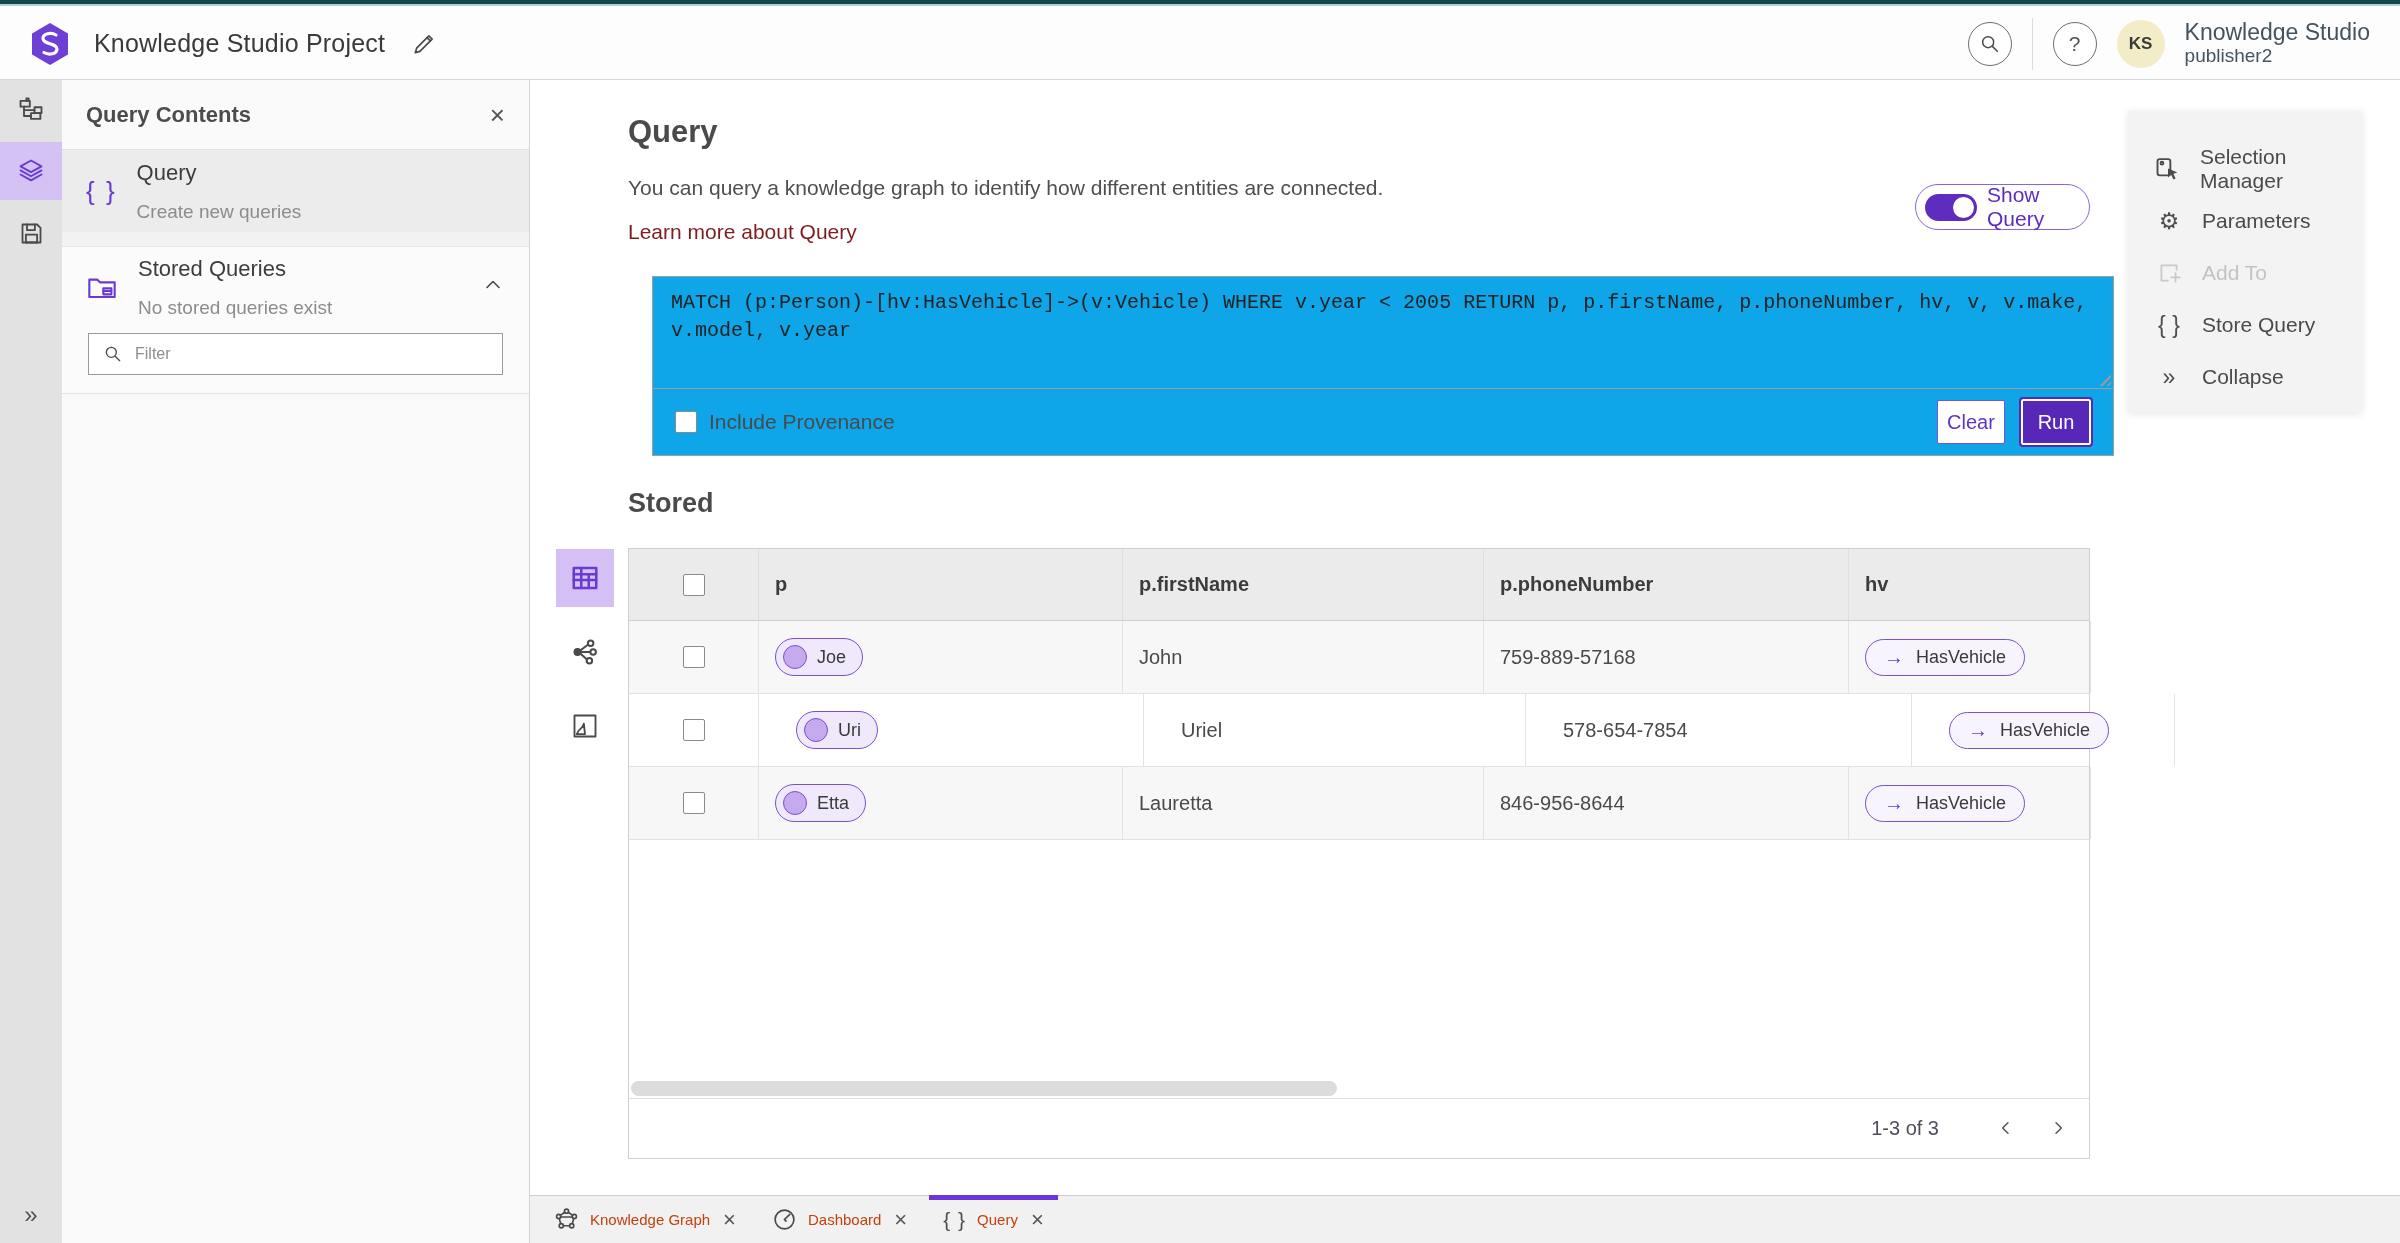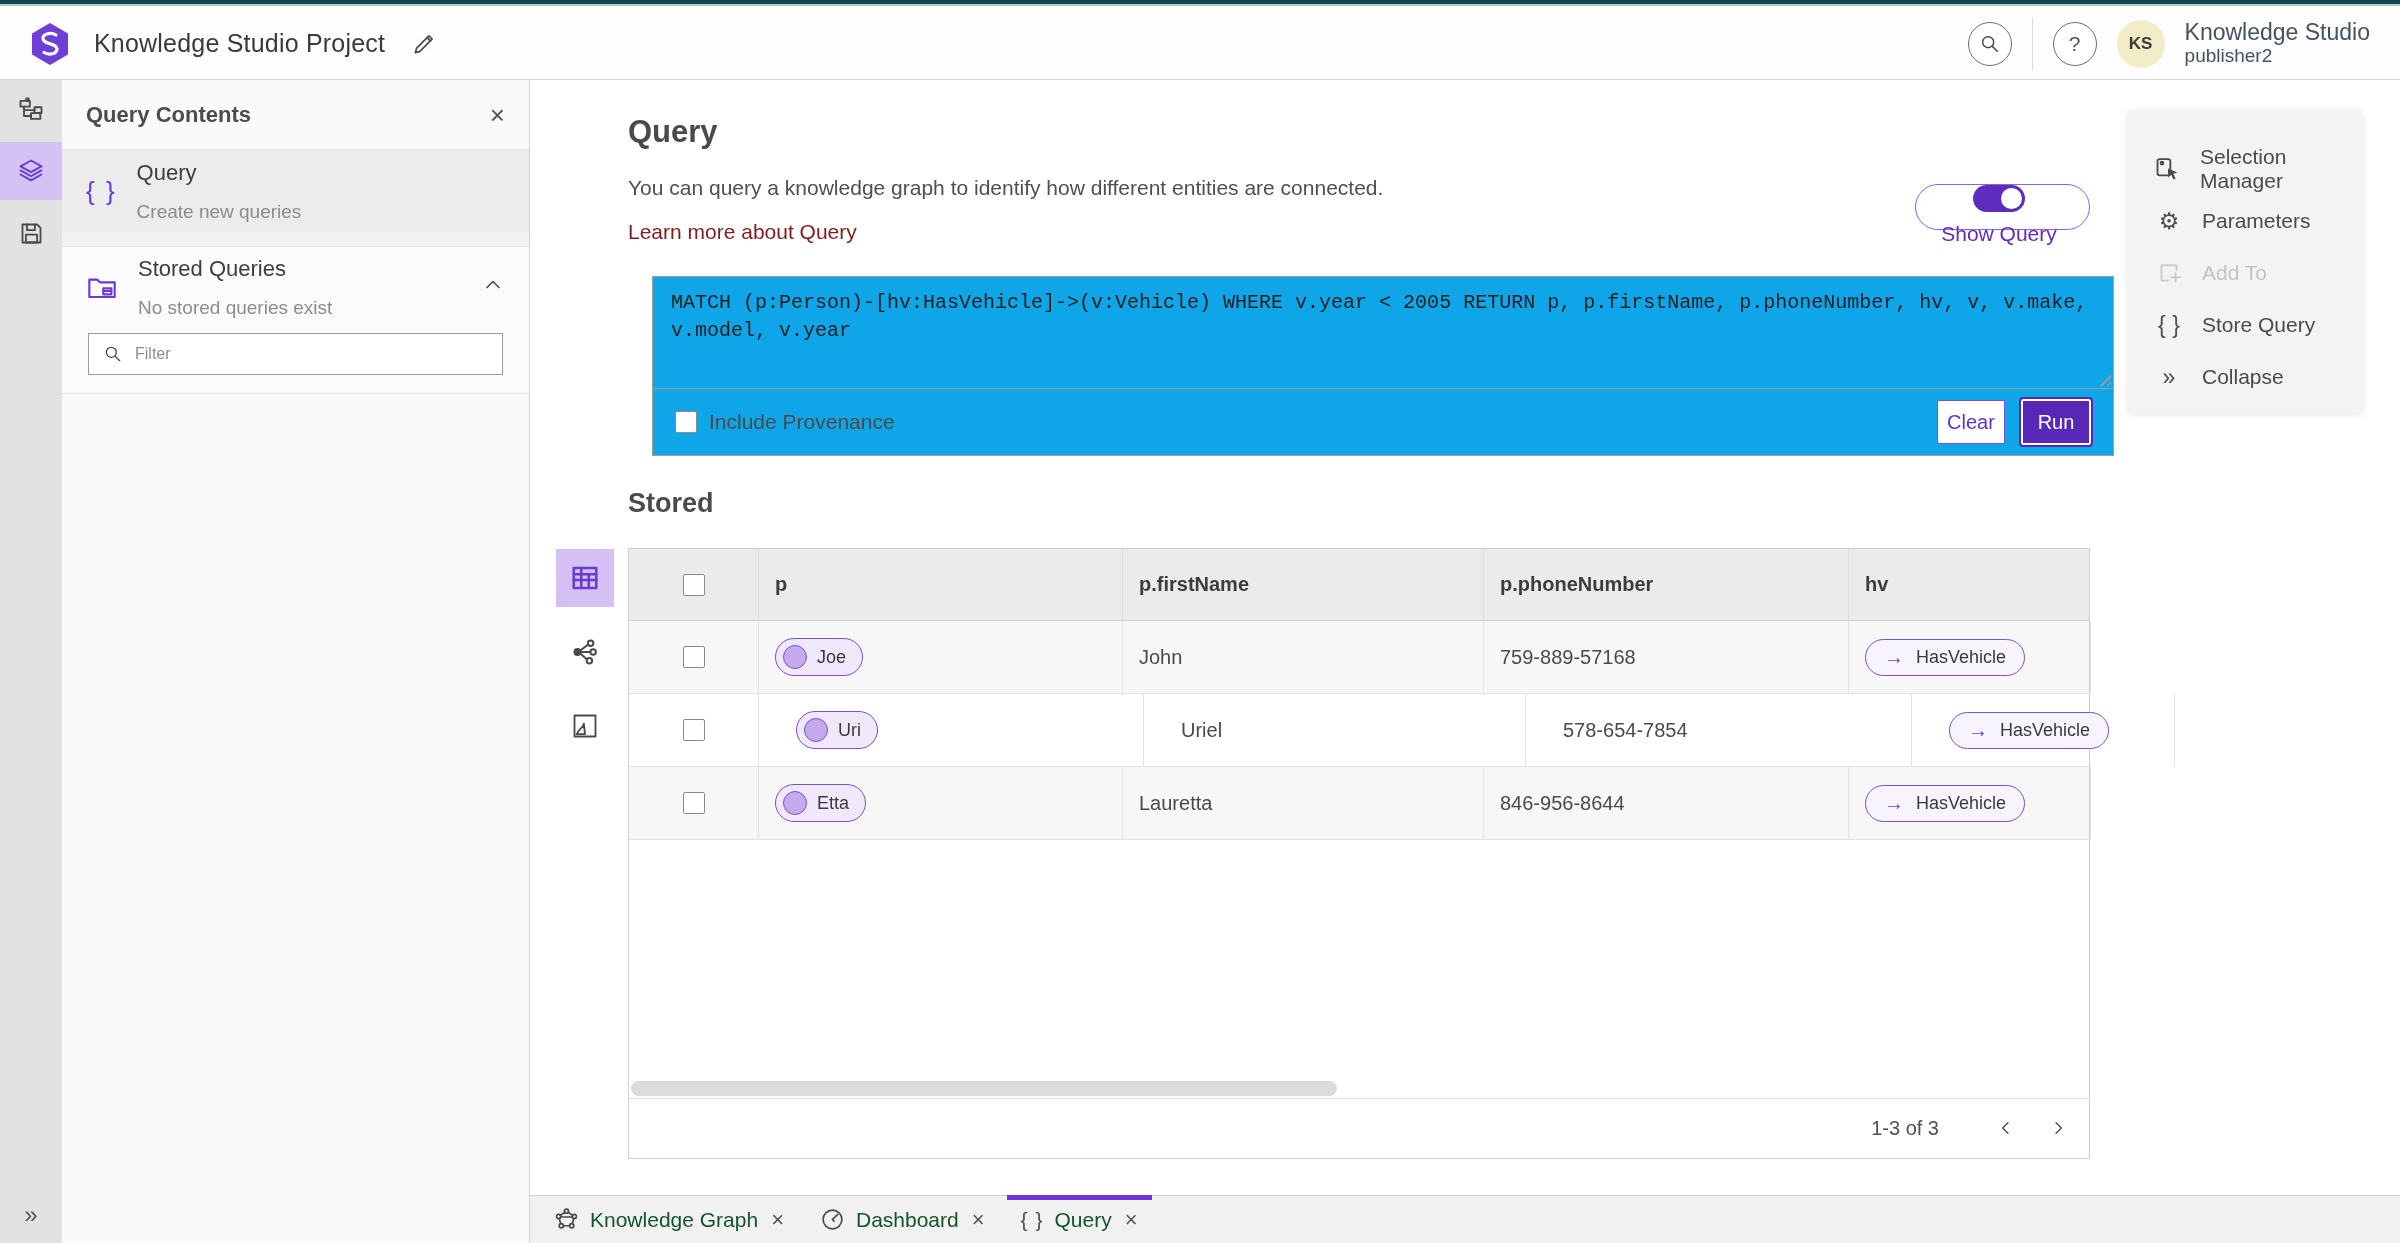--- a/index.html
+++ b/index.html
@@ -58,21 +58,21 @@
   .filter-box input::placeholder { color:#8e8e8e; }
 
   
   .main { flex:1; position:relative; background:#fff; }
   .h-query { position:absolute; left:98px; top:34px; font-size:31px; font-weight:700; color:#4a4a4a; }
   .desc { position:absolute; left:98px; top:96px; font-size:21px; color:#4f4f4f; }
   .learn-link { position:absolute; left:98px; top:140px; font-size:21px; color:#7f1d1d; cursor:pointer; }
 
   .show-pill { position:absolute; left:1385px; top:104px; width:175px; height:46px;
                border:1.5px solid #8a63dd; border-radius:23px; background:#fff;
-               display:flex; align-items:center; padding:0 16px 0 9px; gap:10px; cursor:pointer;flex-direction:column; }
+               display:flex; align-items:center; padding:0 16px 0 9px; gap:10px; cursor:pointer; }
   .toggle { width:52px; height:27px; border-radius:14px; background:#5e2cbe; position:relative; flex:0 0 auto; }
   .toggle .knob { position:absolute; right:3px; top:3px; width:21px; height:21px; border-radius:50%;
                   background:#fff; }
   .show-pill .lbl { font-size:21px; color:#5e2cbe; }
 
   .querybox { position:absolute; left:98px; top:196px; width:1462px; height:180px;
               border:1px solid #9e9e9e; background:#0ea5e9;margin-left:24px; }
   .qtext { position:relative; height:112px; border-bottom:1px solid #9e9e9e; padding:12px 18px;
            font-family:"Liberation Mono","DejaVu Sans Mono",monospace; font-size:20px; line-height:1.4;
            color:#222; overflow:hidden; }
@@ -137,21 +137,21 @@
   .rc-item .rc-ic { width:30px; display:flex; justify-content:center; }
   .rc-item .rc-lbl { font-size:21px; color:#4a4a4a; }
   .rc-item.disabled .rc-lbl { color:#c3c3c3; }
   .rc-item.disabled svg { stroke:#c9c9c9; }
   .rc-item .glyph { font-size:23px; color:#4f4f4f; }
 
   
   .tabbar { position:absolute; left:530px; right:0; bottom:0; height:48px; background:#f1f1f1;
             border-top:1px solid #cfcfcf; display:flex; align-items:stretch; padding-left:6px; z-index:4; }
   .tab { position:relative; display:flex; align-items:center; gap:11px; padding:0 18px; cursor:pointer; }
-  .tab .tlabel { font-size:21px; color:#14532d; }
+  .tab .tlabel { font-size:15px; color:#c2410c; }
   .tab .tclose { font-size:22px; color:#555; margin-left:2px; }
   .tab.active::before { content:""; position:absolute; top:-1px; left:4px; right:4px; height:5px; background:#6d35dc; }
   .tab .glyph { font-size:21px; color:#4f4f4f; letter-spacing:1px; }
 
   svg.ic { fill:none; stroke:#4a4a4a; stroke-width:1.6; stroke-linecap:round; stroke-linejoin:round; }
   svg.ic.purple { stroke:#6a3bd1; }
   svg.ic.thick { stroke-width:2; }
 </style>
 </head>
 <body>

